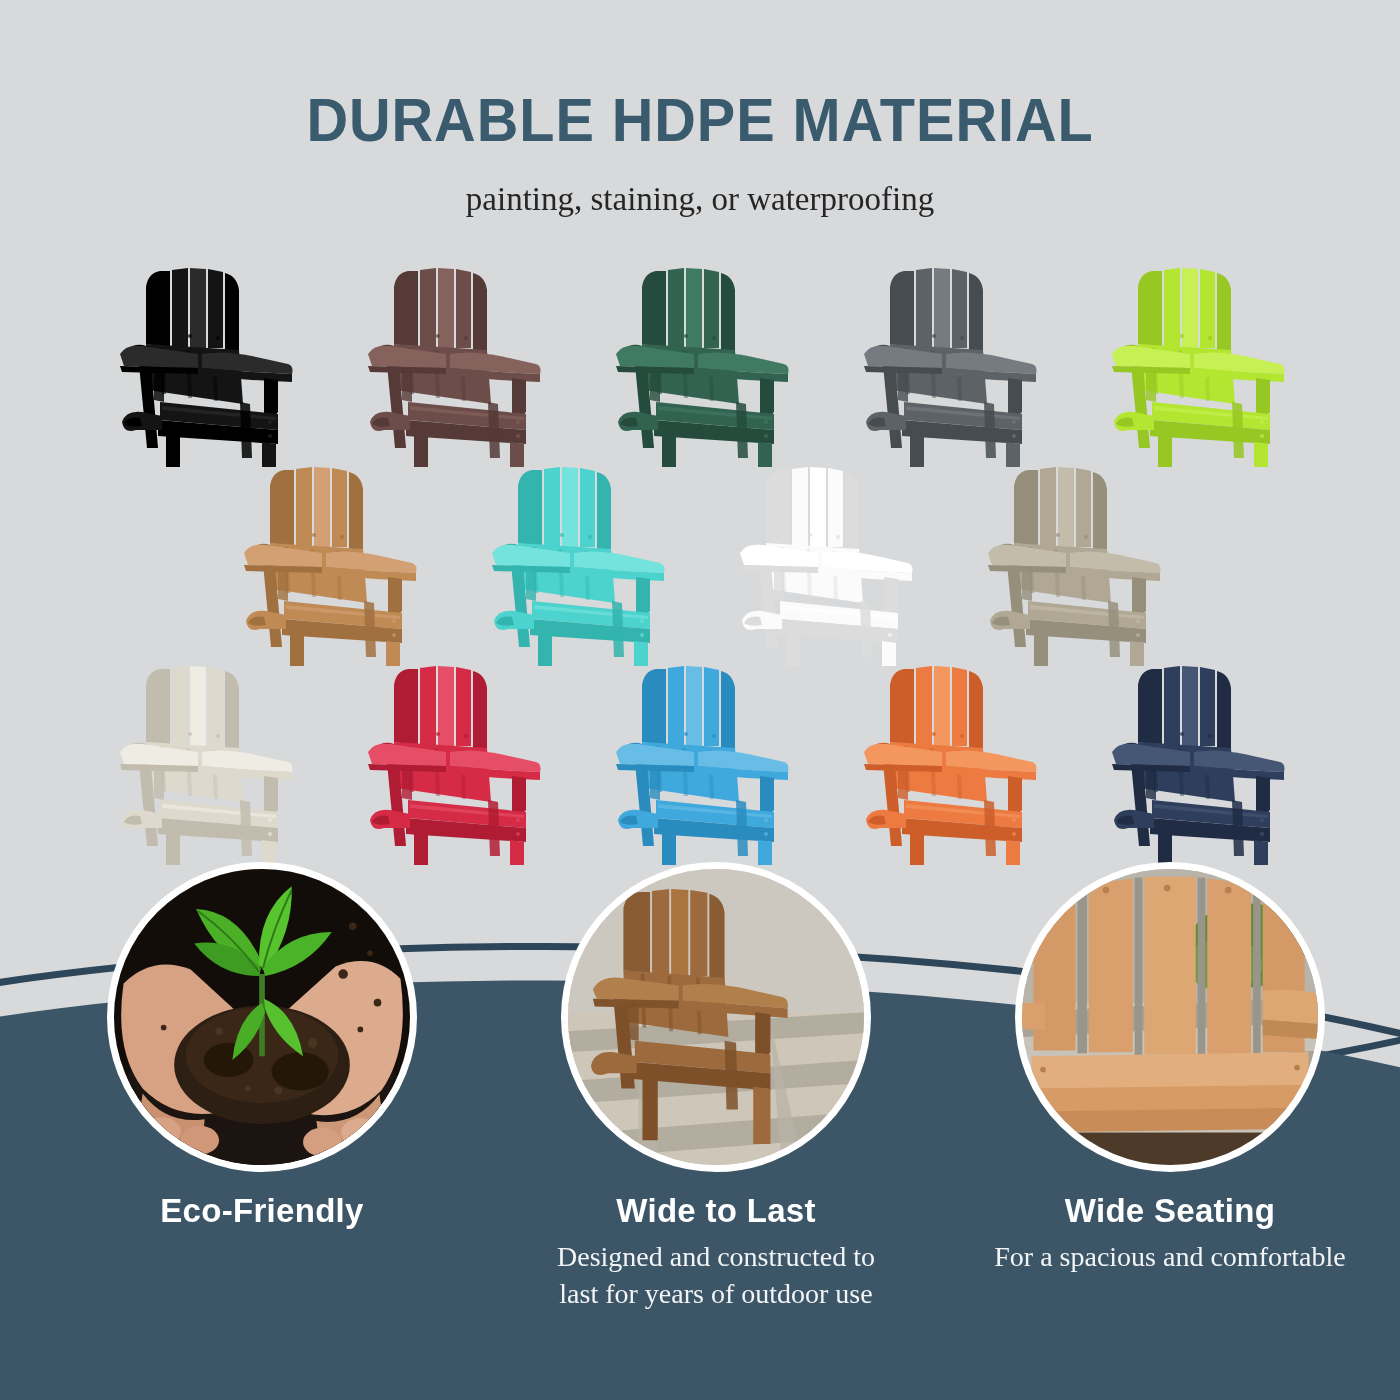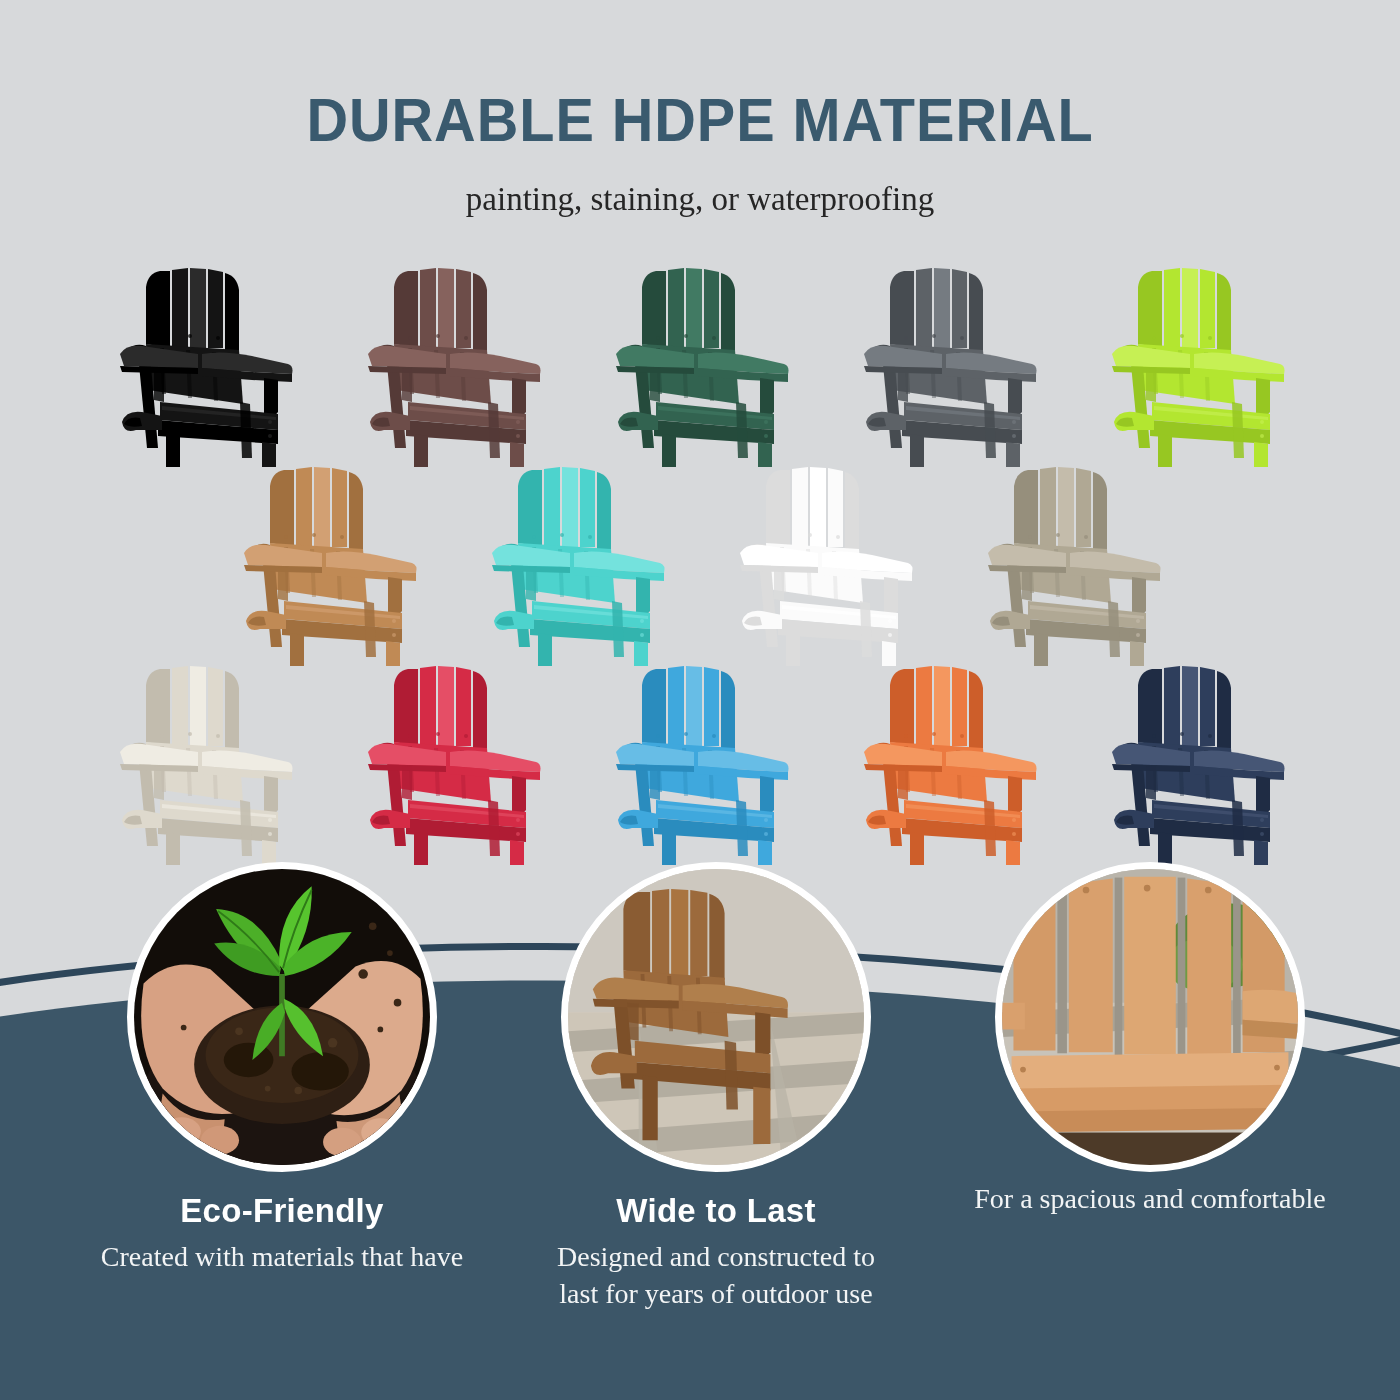--- a/index.html
+++ b/index.html
@@ -41,21 +41,21 @@
   
   .chair { position:absolute; inset:0; }
   .chair svg { width:100%; height:100%; display:block; }
 
   
   .wave-band { position:absolute; left:0; top:930px; width:1400px; height:470px; }
   .wave-band svg { display:block; width:1400px; height:470px; }
 
   
   .features { position:absolute; left:0; top:862px; width:1400px; }
-  .feat-row { display:flex; justify-content:center; gap:14px;padding-left:32px; }
+  .feat-row { display:flex; justify-content:center; gap:34px;padding-left:32px; }
   .feat { width:420px; display:flex; flex-direction:column; align-items:center; }
   .circle {
     width:310px; height:310px; border-radius:50%;
     border:7px solid #ffffff; overflow:hidden; position:relative;
     background:#cfcfcf;
   }
   .circle svg { width:100%; height:100%; display:block; }
   .feat-title {
     margin-top:20px;
     font-family:"Liberation Sans", sans-serif;
@@ -865,21 +865,20 @@
     <path d="M158,108 Q188,66 186,18 Q150,46 152,100 Z" fill="#57c42e"></path>
     <path d="M158,112 Q202,104 228,66 Q184,66 156,102 Z" fill="#4bb328"></path>
     <path d="M155,140 Q128,158 124,200 Q150,180 158,150 Z" fill="#49ad26"></path>
     <path d="M157,136 Q190,150 198,196 Q168,176 158,146 Z" fill="#56c02e"></path>
     <path d="M88,44 Q126,72 152,108" stroke="#2f7a18" stroke-width="2" fill="none"></path>
     <path d="M186,22 Q166,64 156,104" stroke="#2f7a18" stroke-width="2" fill="none"></path>
   </svg>
         </div>
         <div class="feat-title">Eco-Friendly</div>
         <div class="feat-desc">
-          <div>Created with materials that have</div>
         </div>
       </div>
       <div class="feat">
         <div class="circle">
           <svg viewBox="0 0 310 310">
     <rect width="310" height="310" fill="#d9d4cb"></rect>
     <rect y="0" width="310" height="150" fill="#cdc8bf"></rect>
 
     <rect y="150" width="310" height="160" fill="#cec6b8"></rect>
     <path d="M0,170 L310,150 L310,172 L0,192 Z" fill="#b3ada0"></path>
@@ -954,18 +953,19 @@
     <rect x="40" y="276" width="230" height="34" fill="#4d3a28"></rect>
 
     <circle cx="88" cy="22" r="3.5" fill="#b6804f"></circle>
     <circle cx="152" cy="20" r="3.5" fill="#b6804f"></circle>
     <circle cx="216" cy="22" r="3.5" fill="#b6804f"></circle>
     <circle cx="22" cy="210" r="3" fill="#b6804f"></circle>
     <circle cx="288" cy="208" r="3" fill="#b6804f"></circle>
     <circle cx="288" cy="244" r="3" fill="#b6804f"></circle>
   </svg>
         </div>
+        <div class="feat-title">Wide Seating</div>
         <div class="feat-desc">
           <div>For a spacious and comfortable</div>
         </div>
       </div>
     </div>
 </div>
 
 </body></html>

